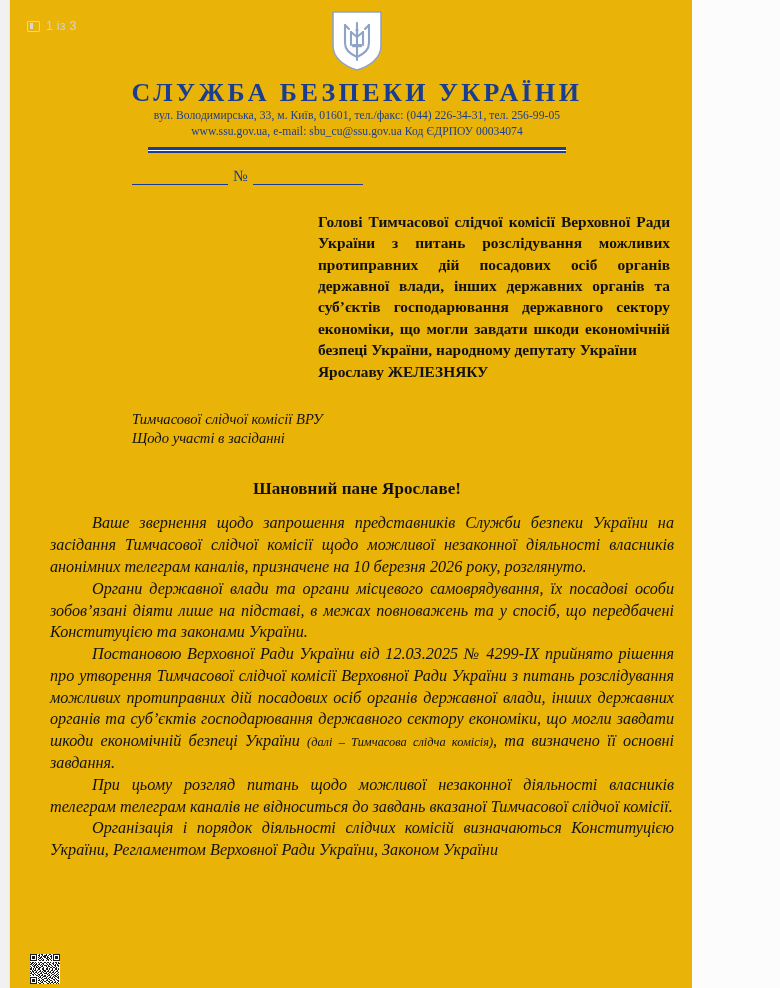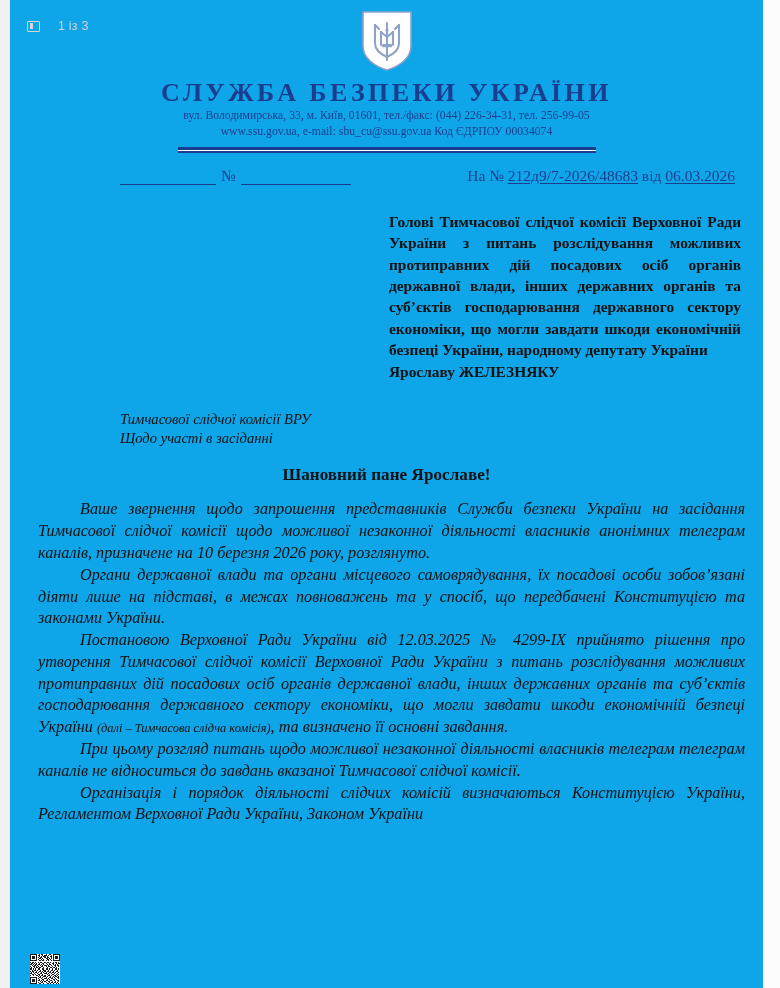--- a/index.html
+++ b/index.html
@@ -30,21 +30,21 @@
     width: 9px; height: 988px;
     background: #f1f1f1;
     border-right: 1px solid #e8e8e8;
   }
   #page-indicator {
     position: absolute;
     left: 27px;
     top: 19px;
     display: flex;
     align-items: center;
-    gap: 18px;
+    gap: 6px;
     color: #d2d2d2;
     font-family: "Liberation Sans", sans-serif;
     font-size: 12.5px;
     letter-spacing: .2px;
     user-select: none;
     z-index: 5;
   }
   #page-indicator .pg-icon {
     width: 13px;
     height: 11px;
@@ -60,23 +60,24 @@
     left: 2px; top: 1.5px;
     width: 3px; height: 6px;
     background: #d6d6d6;
   }
 
   
   #page {
     position: absolute;
     left: 10px;
     top: 0;
-    width: 753px;
+    width: 670px;
     height: 988px;
-    background: #0ea5e9;
+    background: #eab308;
+    padding-left: 12px;
   }
 
   
   .letterhead {
     text-align: center;
     padding-top: 10px;
   }
   .emblem {
     width: 54px;
     height: 62px;
@@ -171,21 +172,21 @@
   .subject {
     margin: 28px 0 0 110px;
     font-style: italic;
     font-size: 14.6px;
     line-height: 1.32;
     color: #111;
   }
 
   
   .salutation {
-    margin-top: 17px;
+    margin-top: 31px;
     text-align: center;
     font-weight: bold;
     font-size: 17px;
     color: #111;
     letter-spacing: .1px;
   }
   .body-text {
     margin: 14px 18px 0 28px;
     font-size: 16.2px;
     line-height: 1.345;
@@ -273,26 +274,20 @@
         <div class="rule-gap"></div>
         <div class="rule-thin"></div>
       </div>
     </div>
 
     <div class="ref-row">
       <div class="ref-left">
         <span class="blank-line"></span>
         <span>№</span>
         <span class="blank-line wide"></span>
-      </div>
-      <div class="ref-right">
-        <span>На №</span>
-        <span class="u">212д9/7-2026/48683</span>
-        <span>від</span>
-        <span class="u">06.03.2026</span>
       </div>
     </div>
 
     <div class="addressee">
       <div>Голові Тимчасової слідчої комісії Верховної Ради України з питань розслідування можливих протиправних дій посадових осіб органів державної влади, інших державних органів та суб’єктів господарювання державного сектору економіки, що могли завдати шкоди економічній безпеці України, народному депутату України</div>
       <div class="name-line">Ярославу ЖЕЛЕЗНЯКУ</div>
     </div>
 
     <div class="subject">
       <div>Тимчасової слідчої комісії ВРУ</div>

